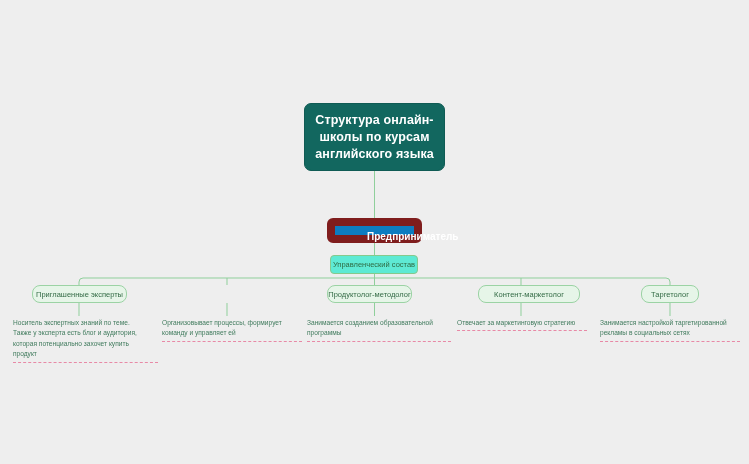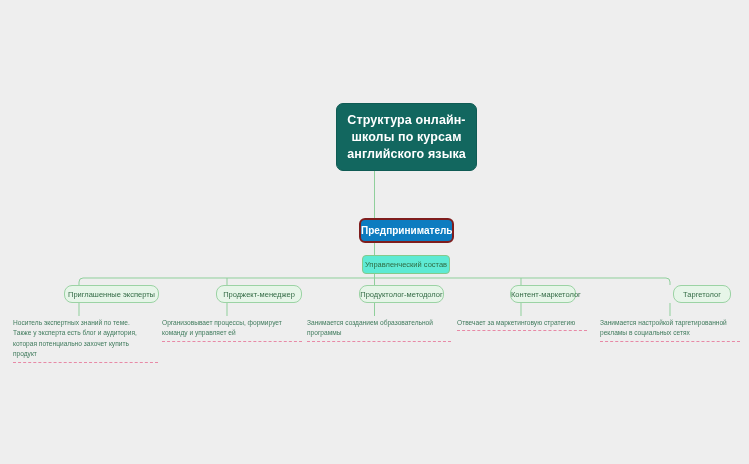--- a/index.html
+++ b/index.html
@@ -33,21 +33,20 @@
     pointer-events: none;
   }
 
   
   .node {
     position: absolute;
     box-sizing: border-box;
     text-align: center;
     white-space: nowrap;
     z-index: 2;
-    margin-left: 32px;
   }
 
   
   .node-root {
     left: 304px;
     top: 103px;
     width: 141px;
     height: 68px;
     background: #12675f;
     border: 1px solid #0f5b54;
@@ -61,26 +60,27 @@
     letter-spacing: 0.1px;
   }
 
   
   .node-l1 {
     left: 327px;
     top: 218px;
     width: 95px;
     height: 25px;
     background: #0d7cc0;
-    border: 2px solid #7f1d1d;
+    border: 8px solid #7f1d1d;
     border-radius: 6px;
     color: #ffffff;
     font-size: 10px;
     font-weight: bold;
     line-height: 21px;
+    padding-left: 32px;
   }
 
   
   .node-l2 {
     left: 330px;
     top: 255px;
     width: 88px;
     height: 19px;
     background: #5eead4;
     border: 1px solid #86c98c;
@@ -160,27 +160,24 @@
     <span>Предприниматель</span>
   </div>
 
   <div class="node node-l2">
     <span>Управленческий состав</span>
   </div>
 
   <div class="node node-leaf" style="left:32px; width:95px;">
     <span>Приглашенные эксперты</span>
   </div>
-  <div class="node node-leaf" style="left:184px; width:86px;">
-    <span>Проджект-менеджер</span>
-  </div>
   <div class="node node-leaf" style="left:327px; width:85px;">
     <span>Продуктолог-методолог</span>
   </div>
-  <div class="node node-leaf" style="left:478px; width:66px;">
+  <div class="node node-leaf" style="left:478px; width:102px;">
     <span>Контент-маркетолог</span>
   </div>
   <div class="node node-leaf" style="left:641px; width:58px;">
     <span>Таргетолог</span>
   </div>
 
   <div class="desc" style="left:13px; top:318px; width:145px;">
     <span class="line">Носитель экспертных знаний по теме.</span>
     <span class="line">Также у эксперта есть блог и аудитория,</span>
     <span class="line">которая потенциально захочет купить</span>

